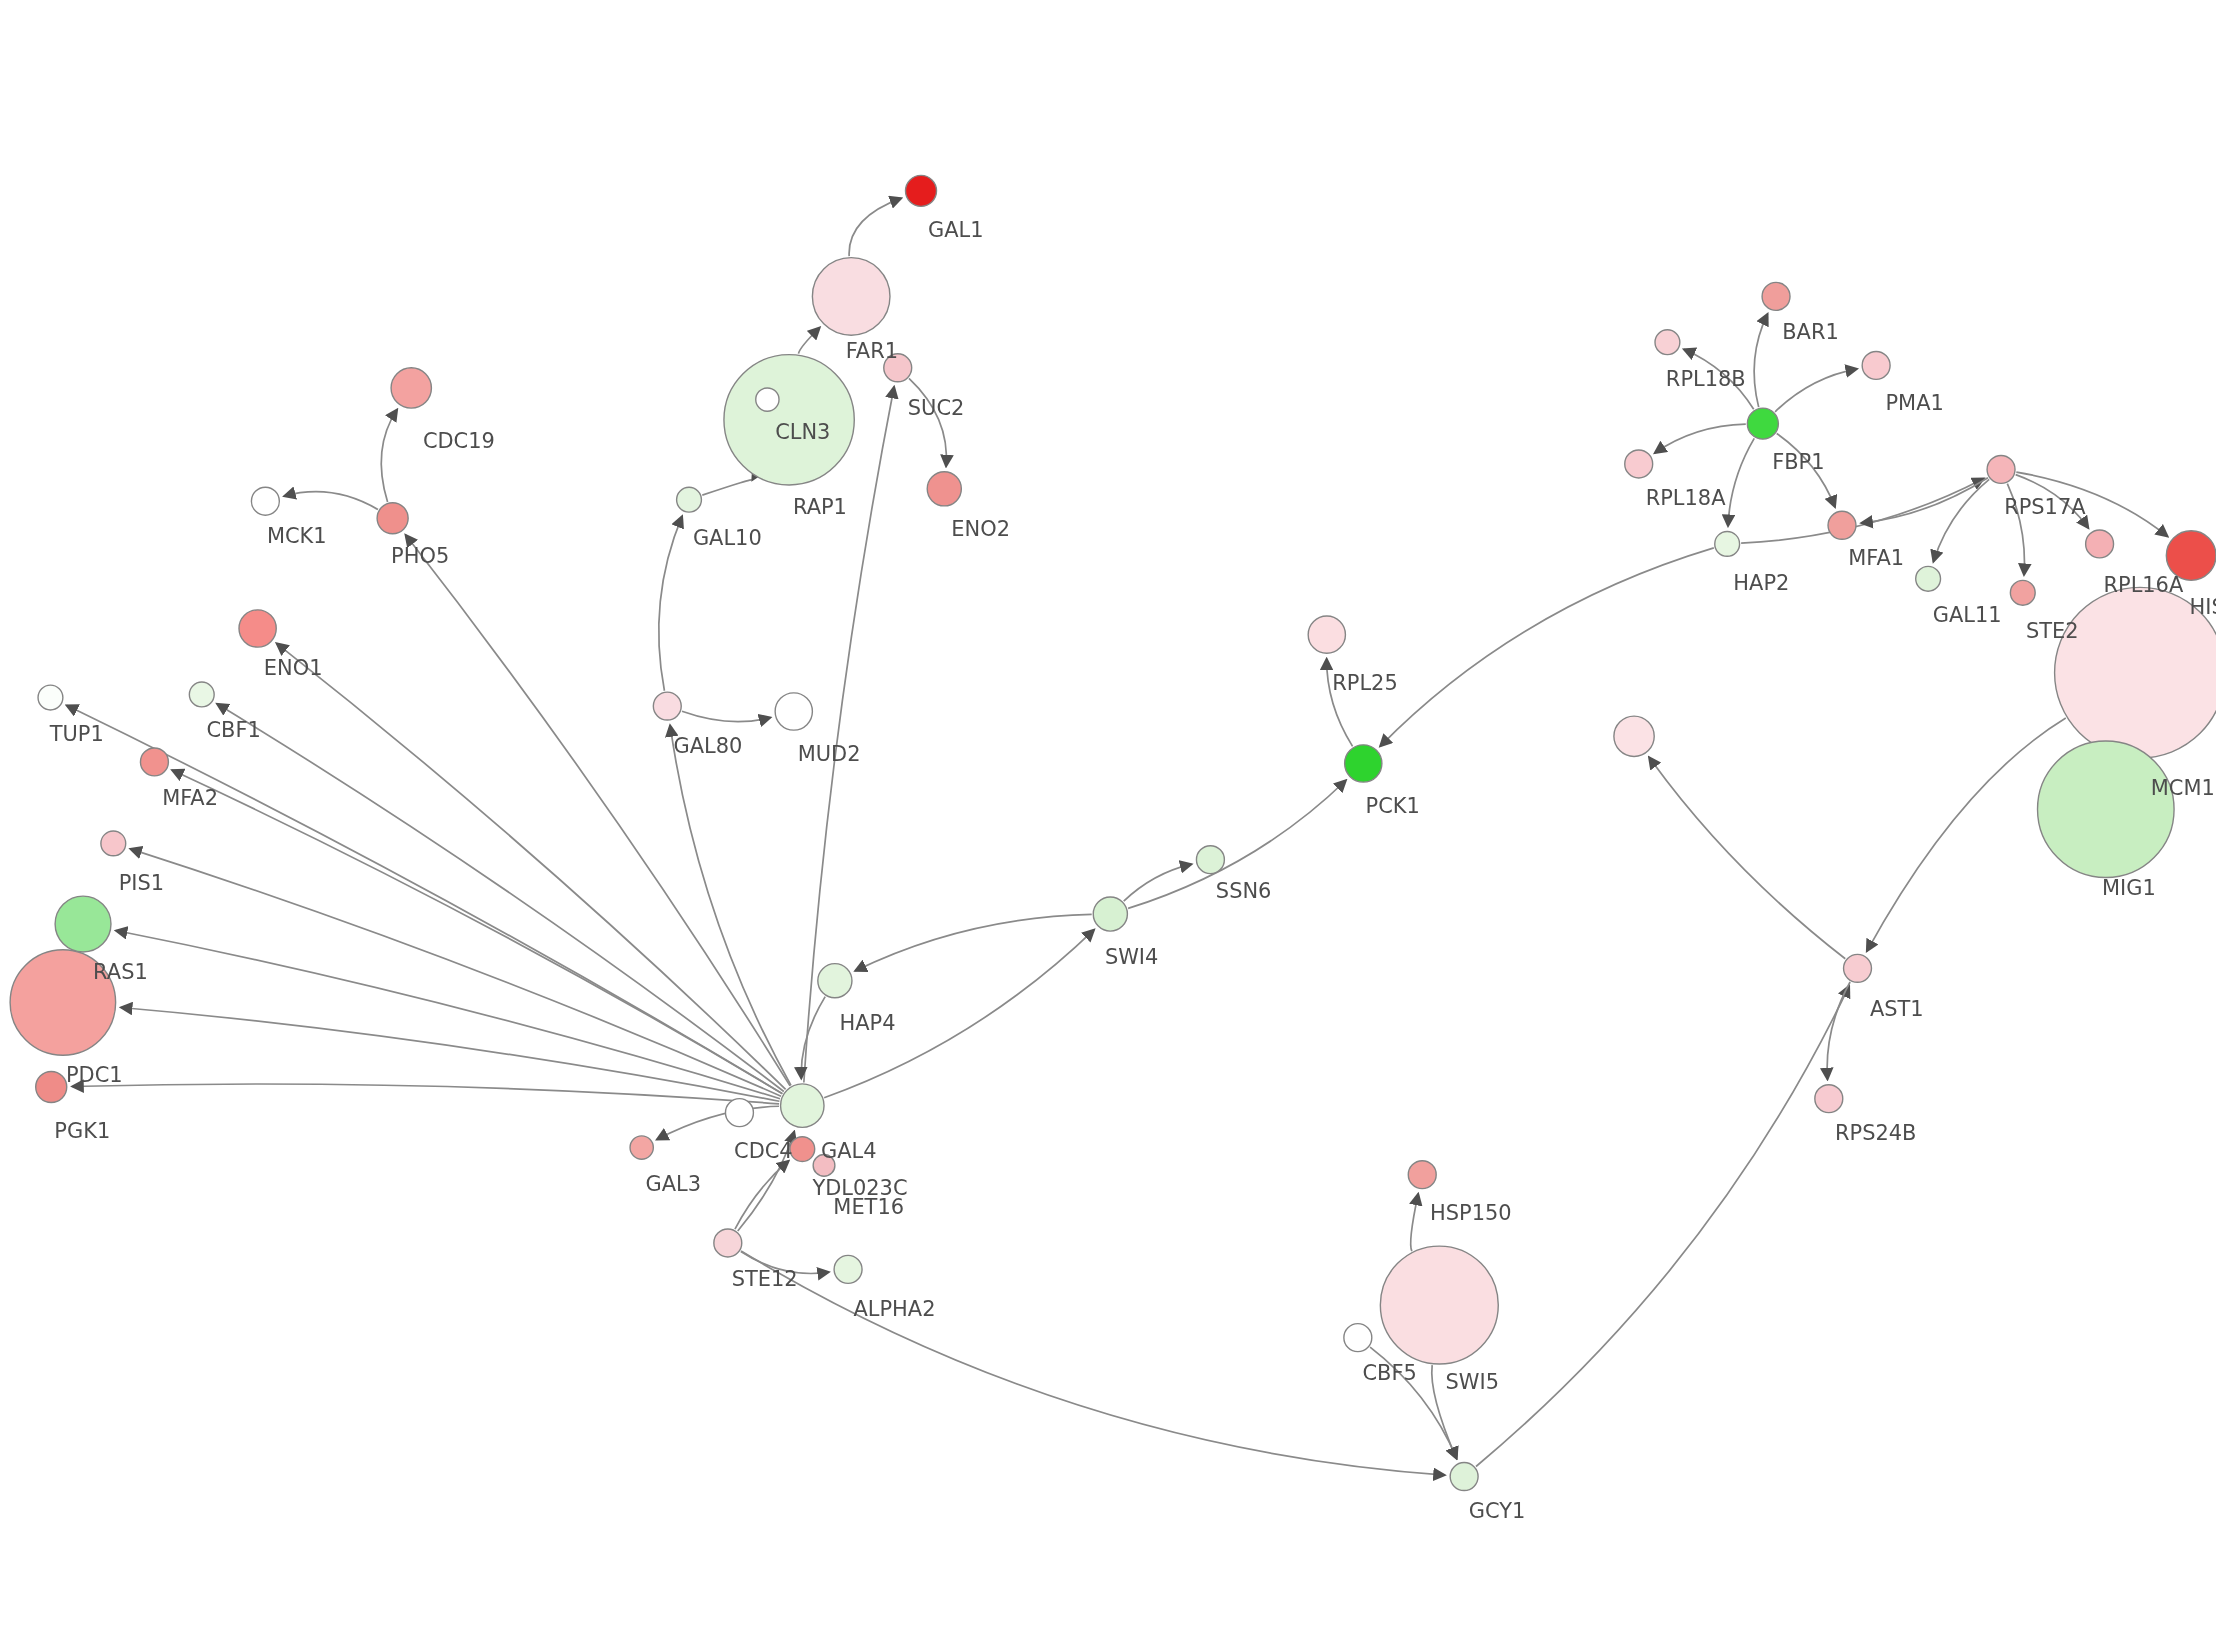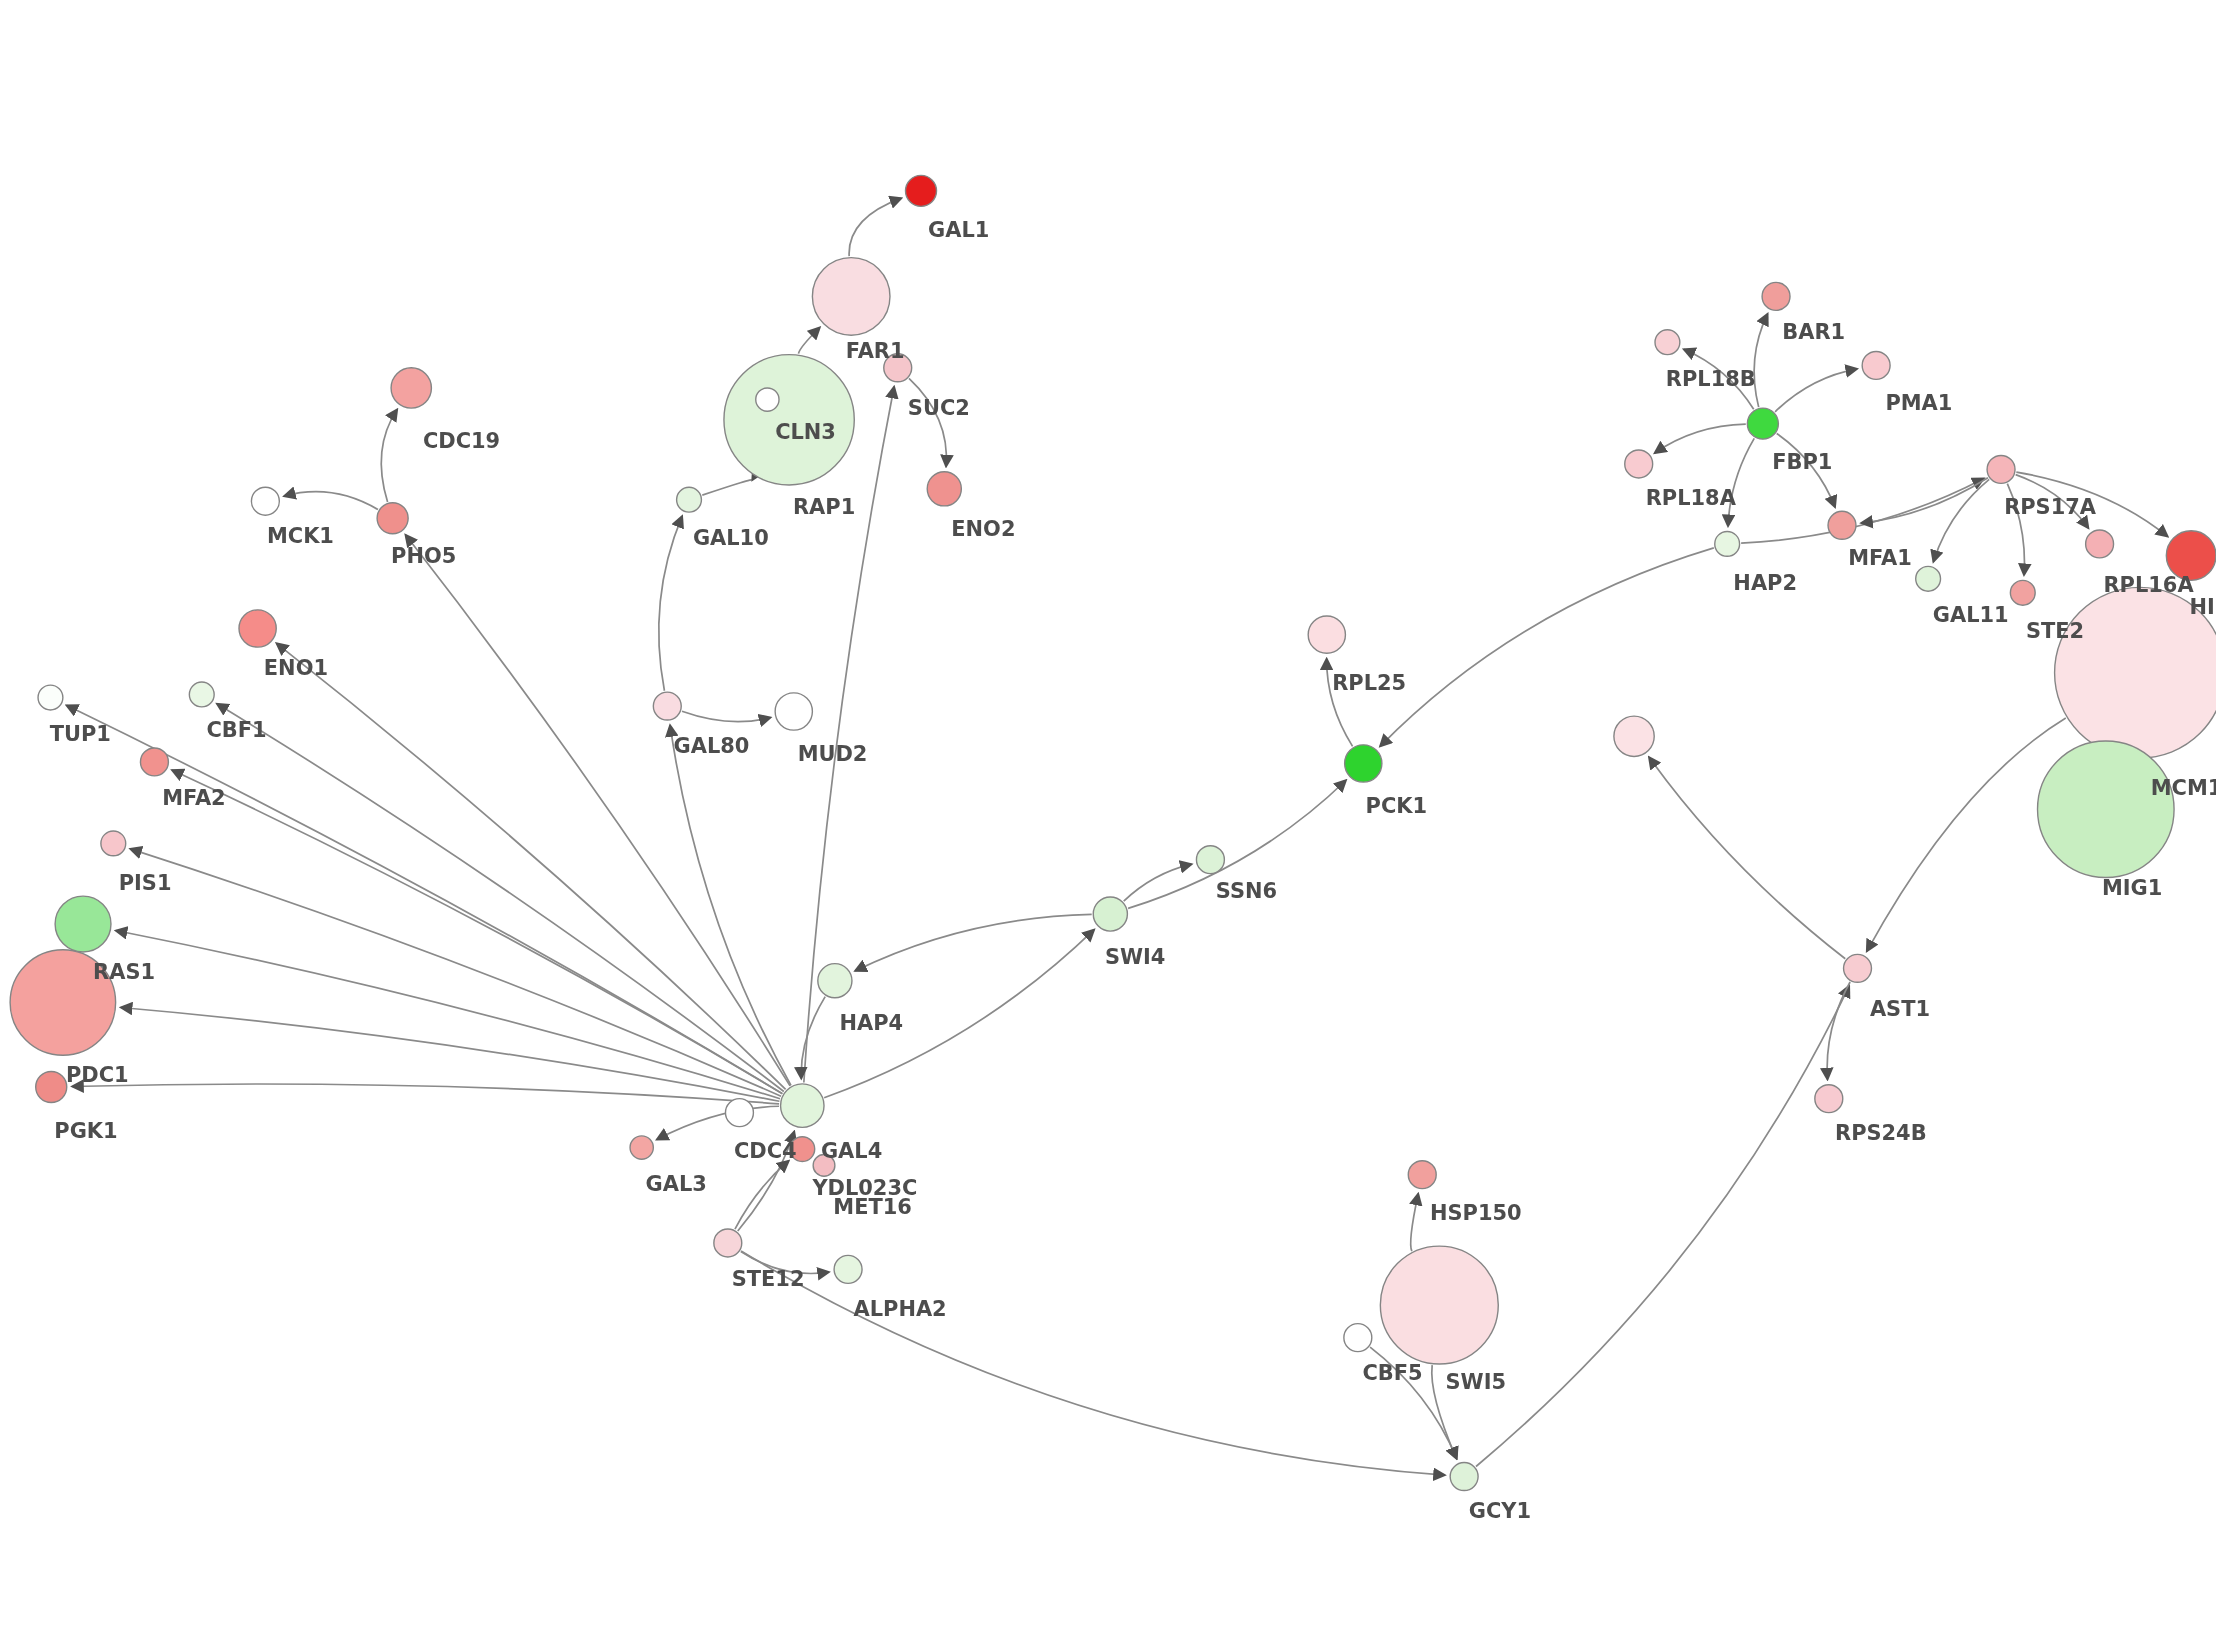--- a/index.html
+++ b/index.html
@@ -9,21 +9,20 @@
     width: 2216px;
     height: 1648px;
     overflow: hidden;
     font-family: "DejaVu Sans", "Liberation Sans", sans-serif;
   }
   #viewport {
     width: 2216px;
     height: 1648px;
     position: relative;
     background: #ffffff;
-    font-weight: bold;
   }
   svg { display: block; }
   .edge {
     fill: none;
     stroke-width: 2.2px;
   }
   .node {
     stroke-width: 1.8px;
     cursor: pointer;
   }

